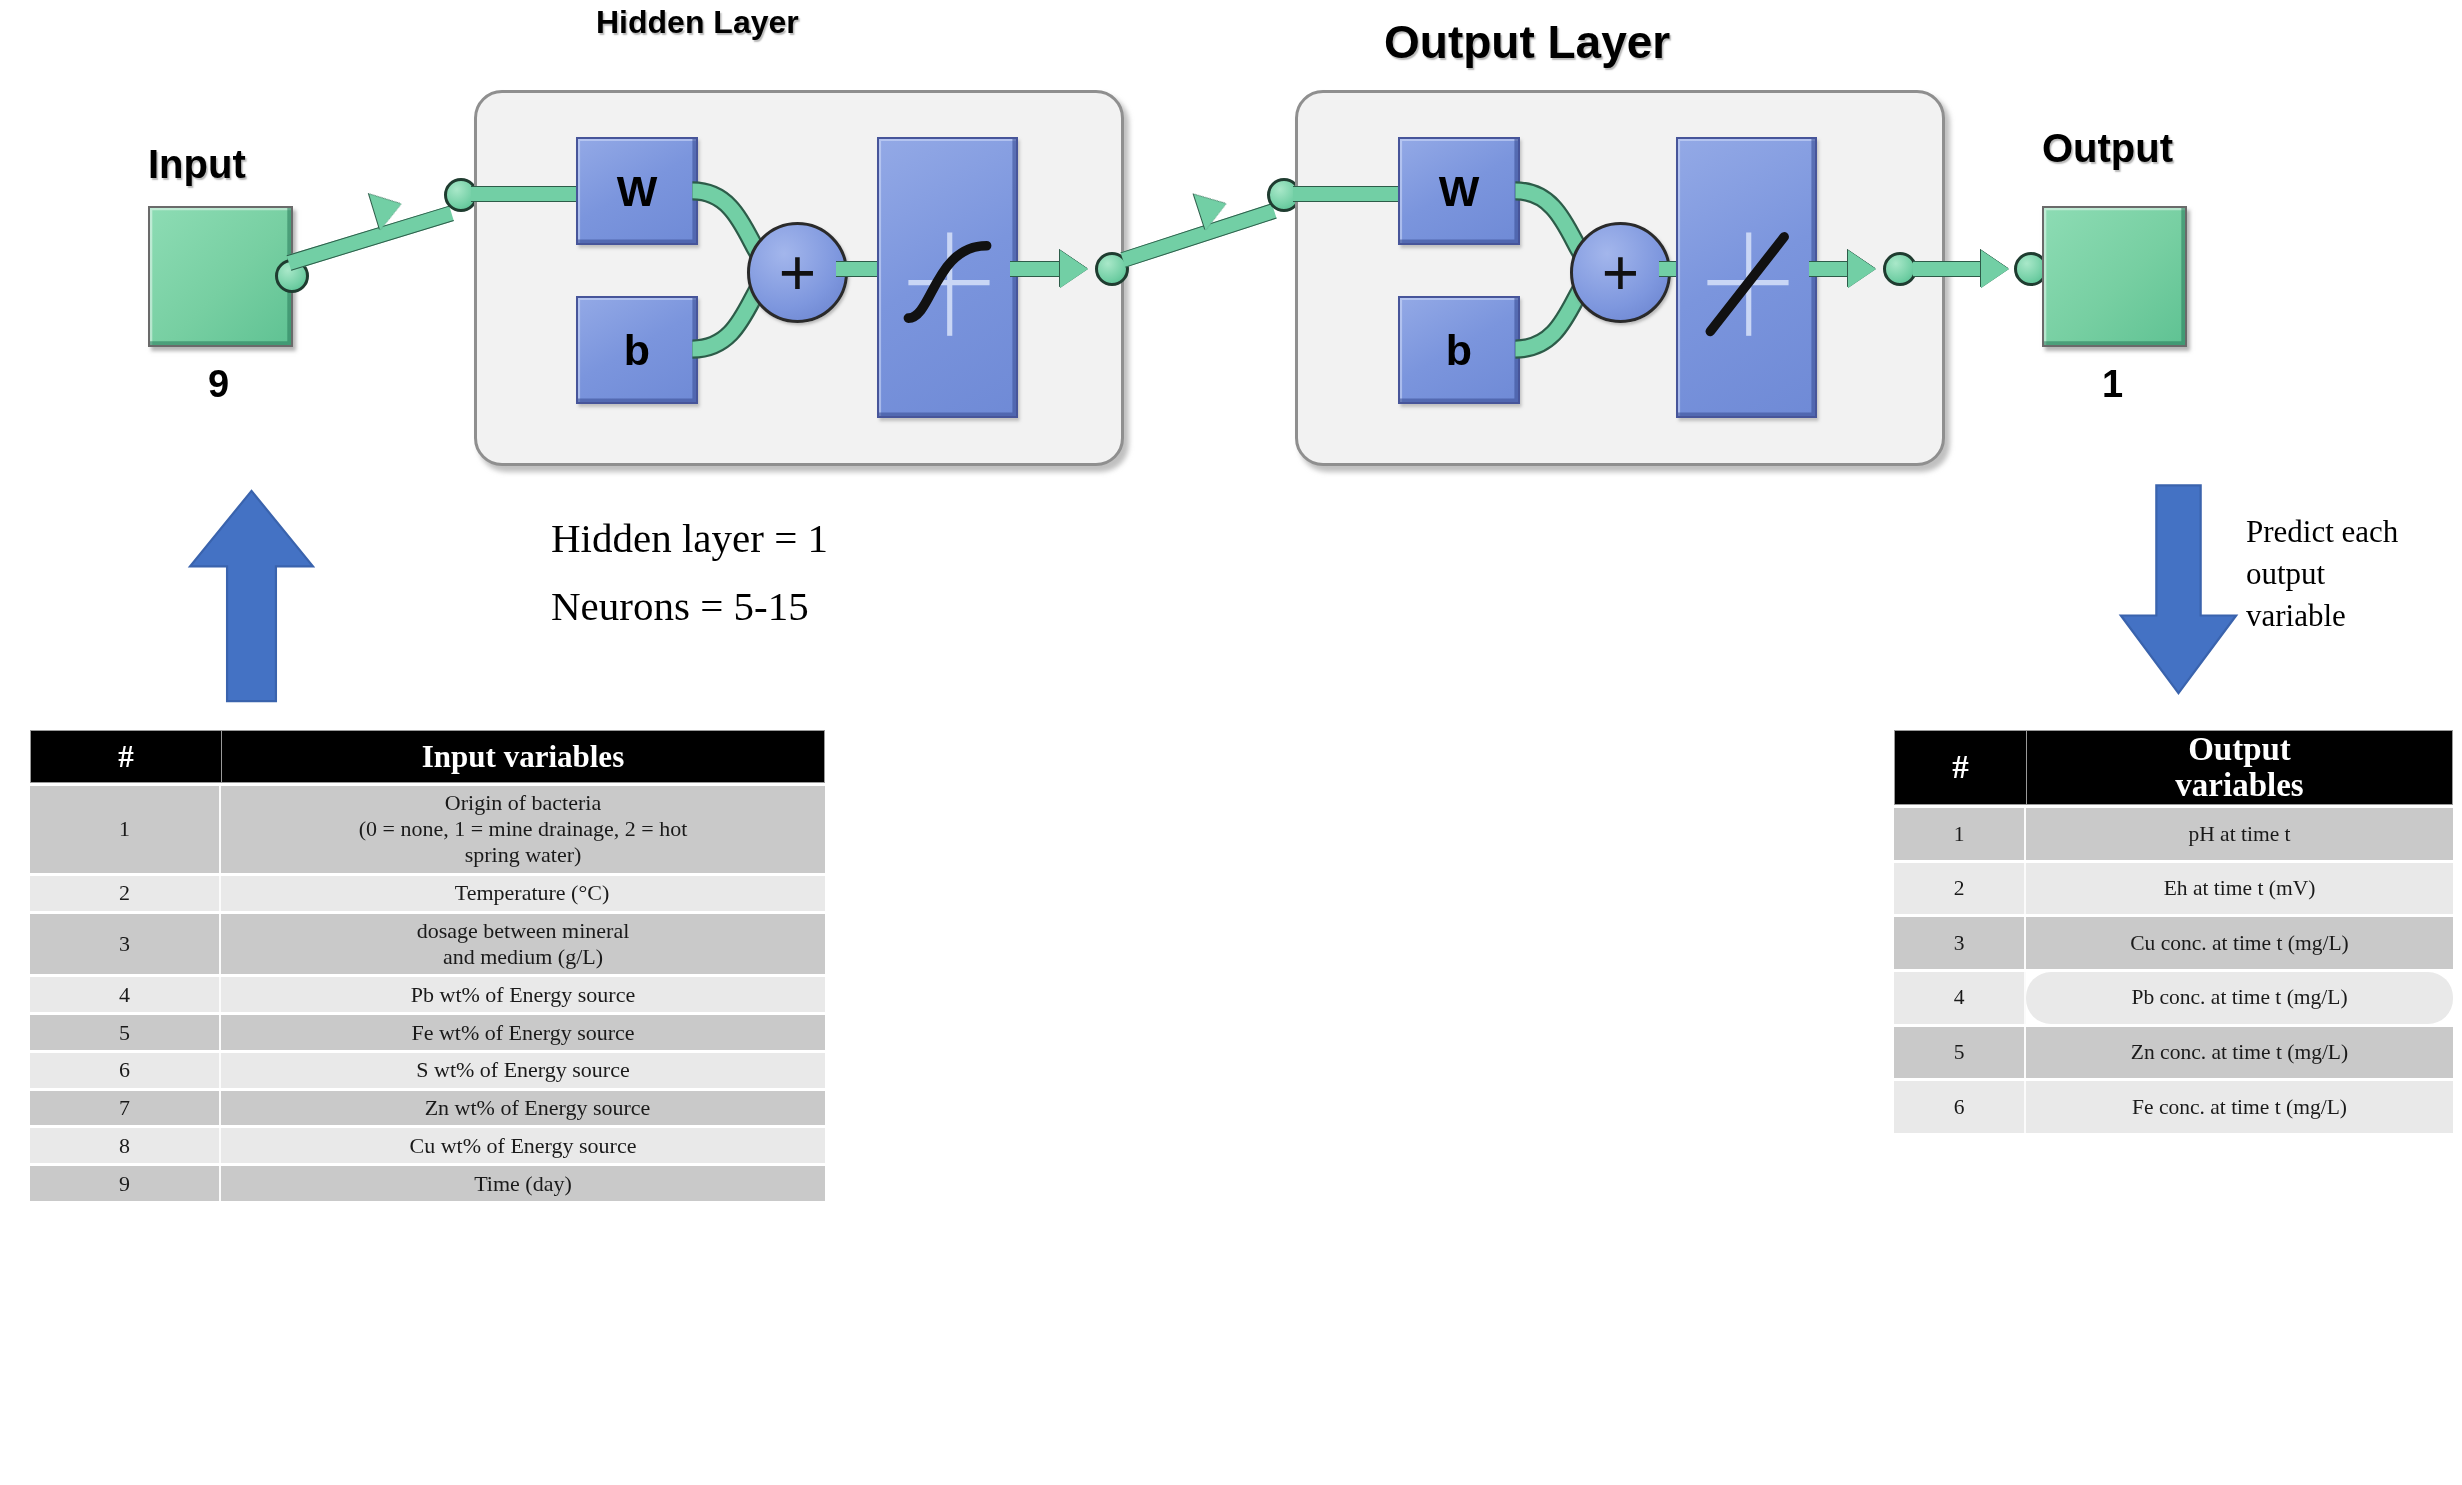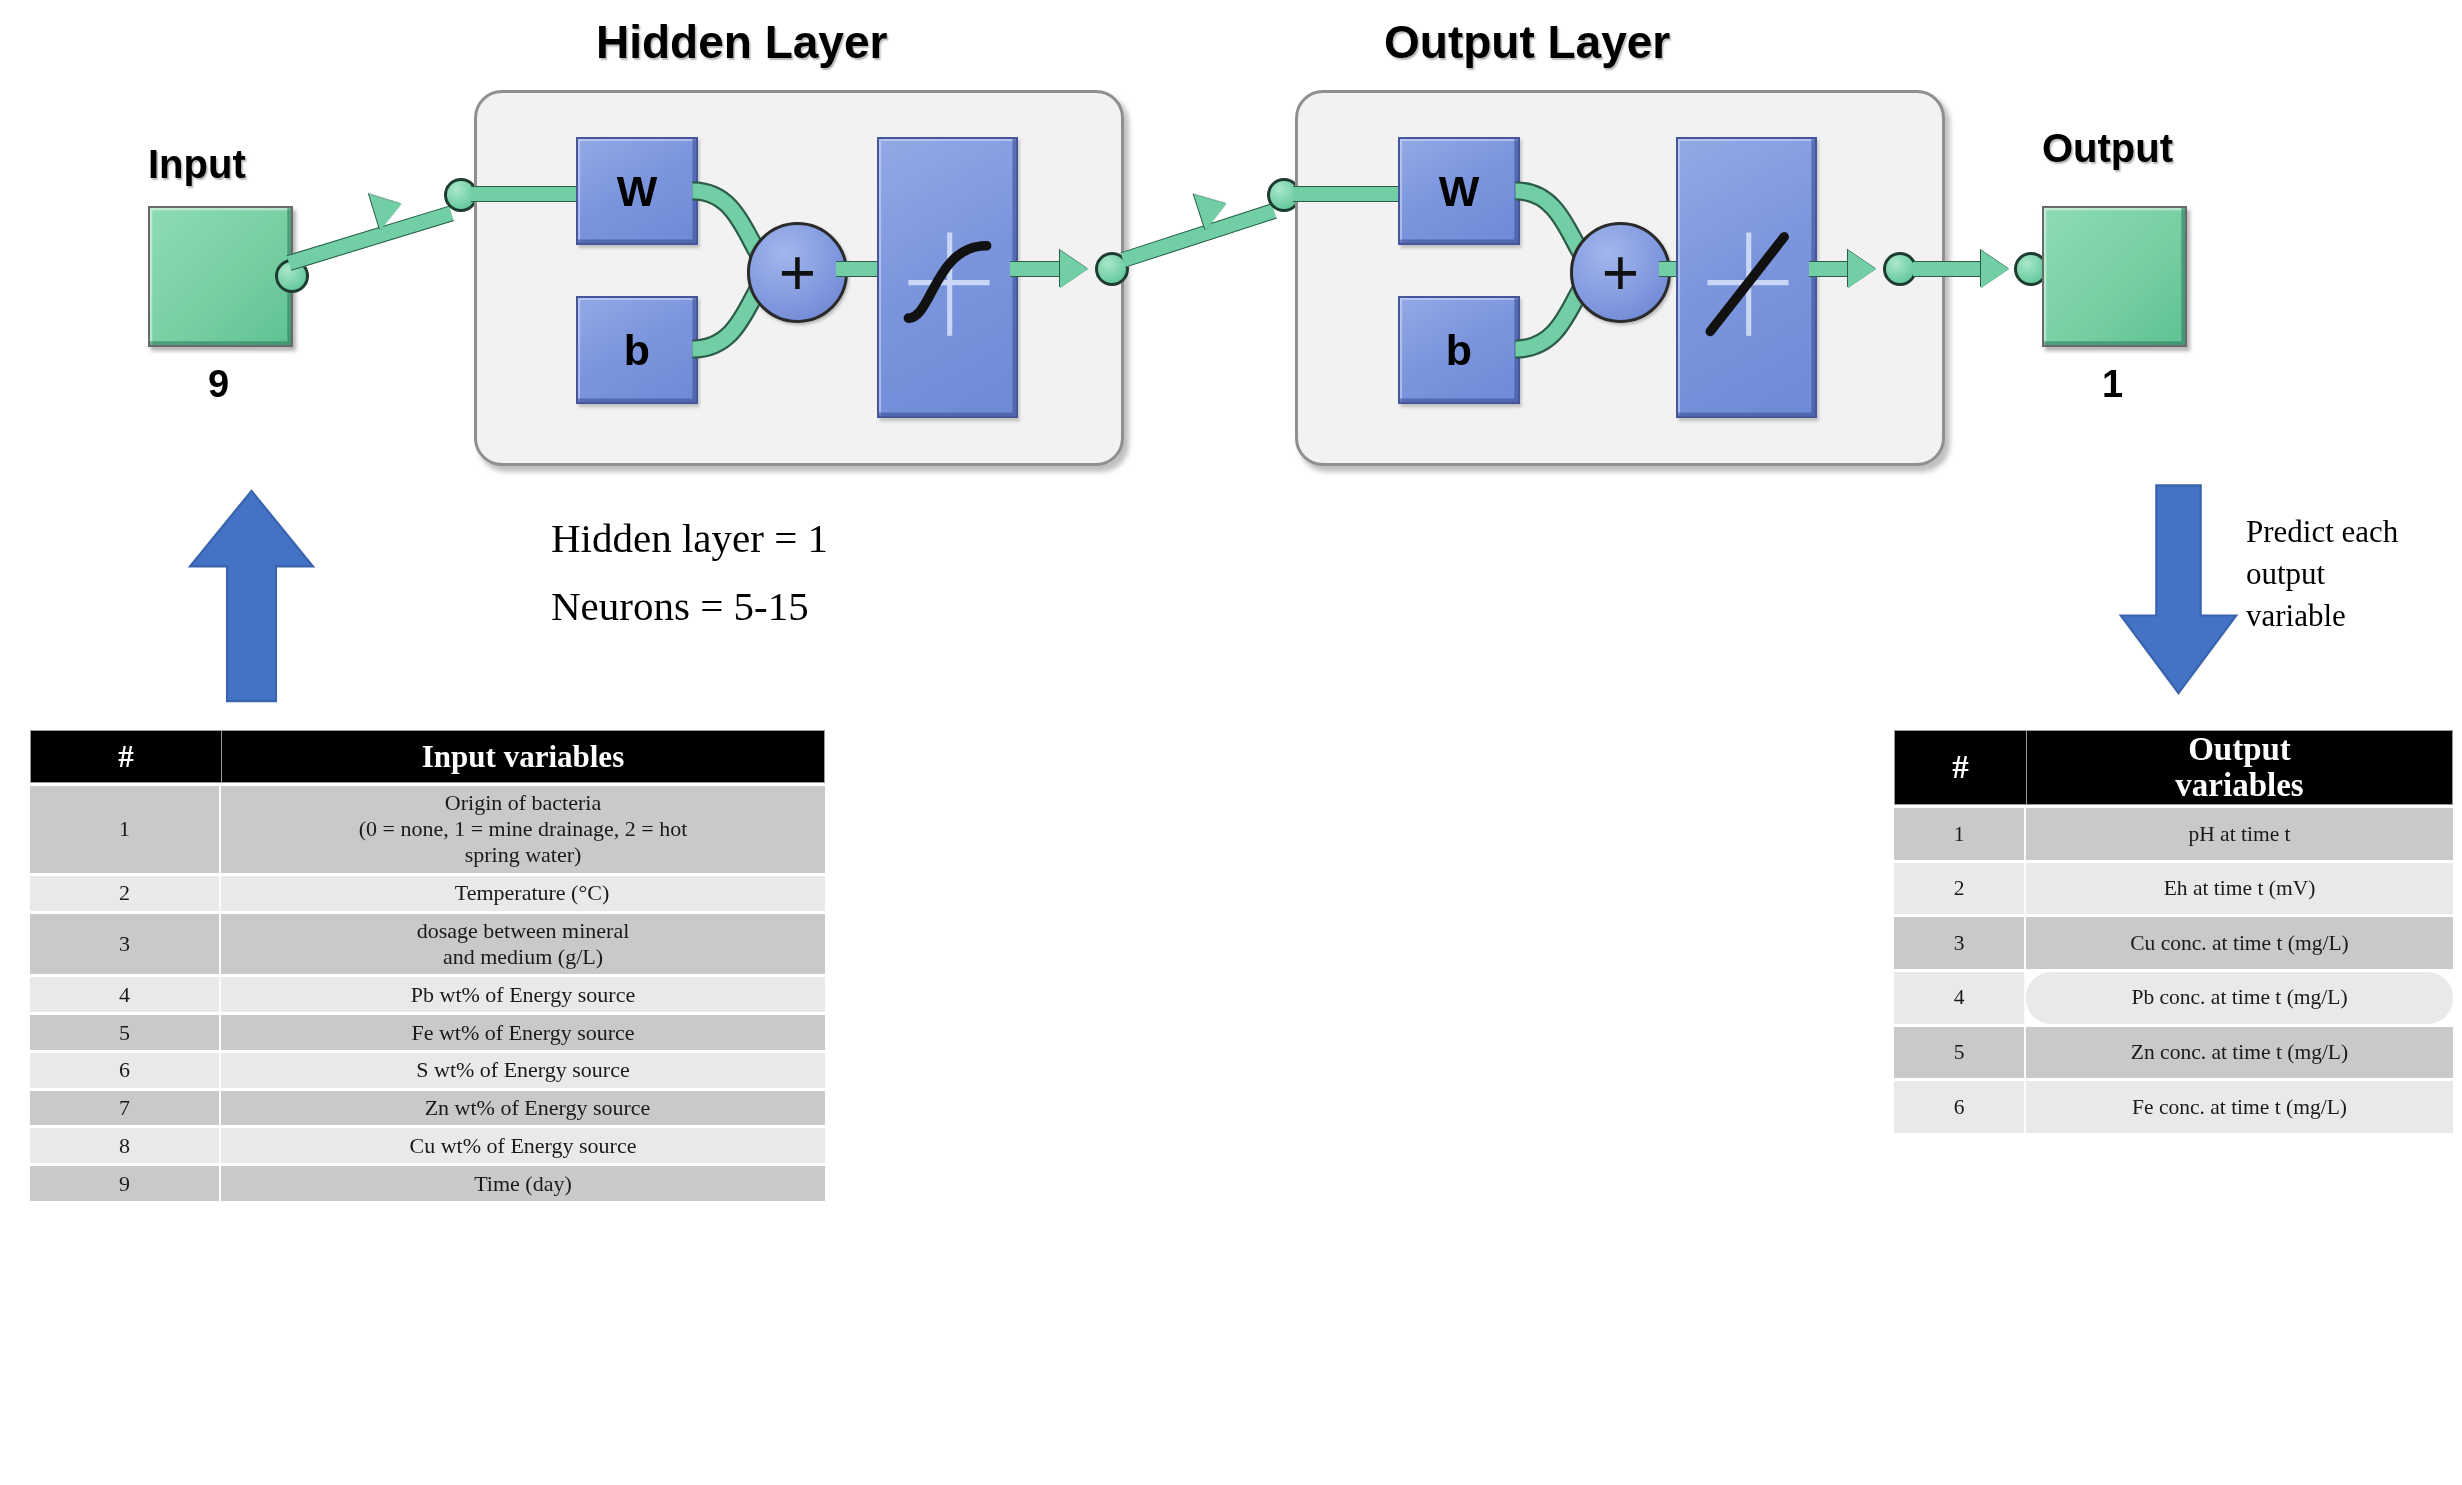--- a/index.html
+++ b/index.html
@@ -10,21 +10,21 @@
 
   
   .blk-label{
     font-family:"Liberation Sans", sans-serif;
     font-weight:bold;color:#000;
     text-shadow:1.5px 2.2px 1.5px rgba(170,170,170,.85);
     white-space:nowrap;
   }
   .lbl-input{left:148px;top:142px;font-size:40px;}
   .lbl-output{left:2042px;top:126px;font-size:40px;}
-  .lbl-hidden{left:596px;top:15px;font-size:46px;}
+  .lbl-hidden{left:596px;top:4px;font-size:32px;}
   .lbl-outlayer{left:1384px;top:15px;font-size:46px;}
 
   .count{
     position:absolute;font-family:"Liberation Sans", sans-serif;
     font-weight:bold;font-size:38px;color:#000;text-align:center;
   }
 
   
   .io-block{
     width:141px;height:137px;

